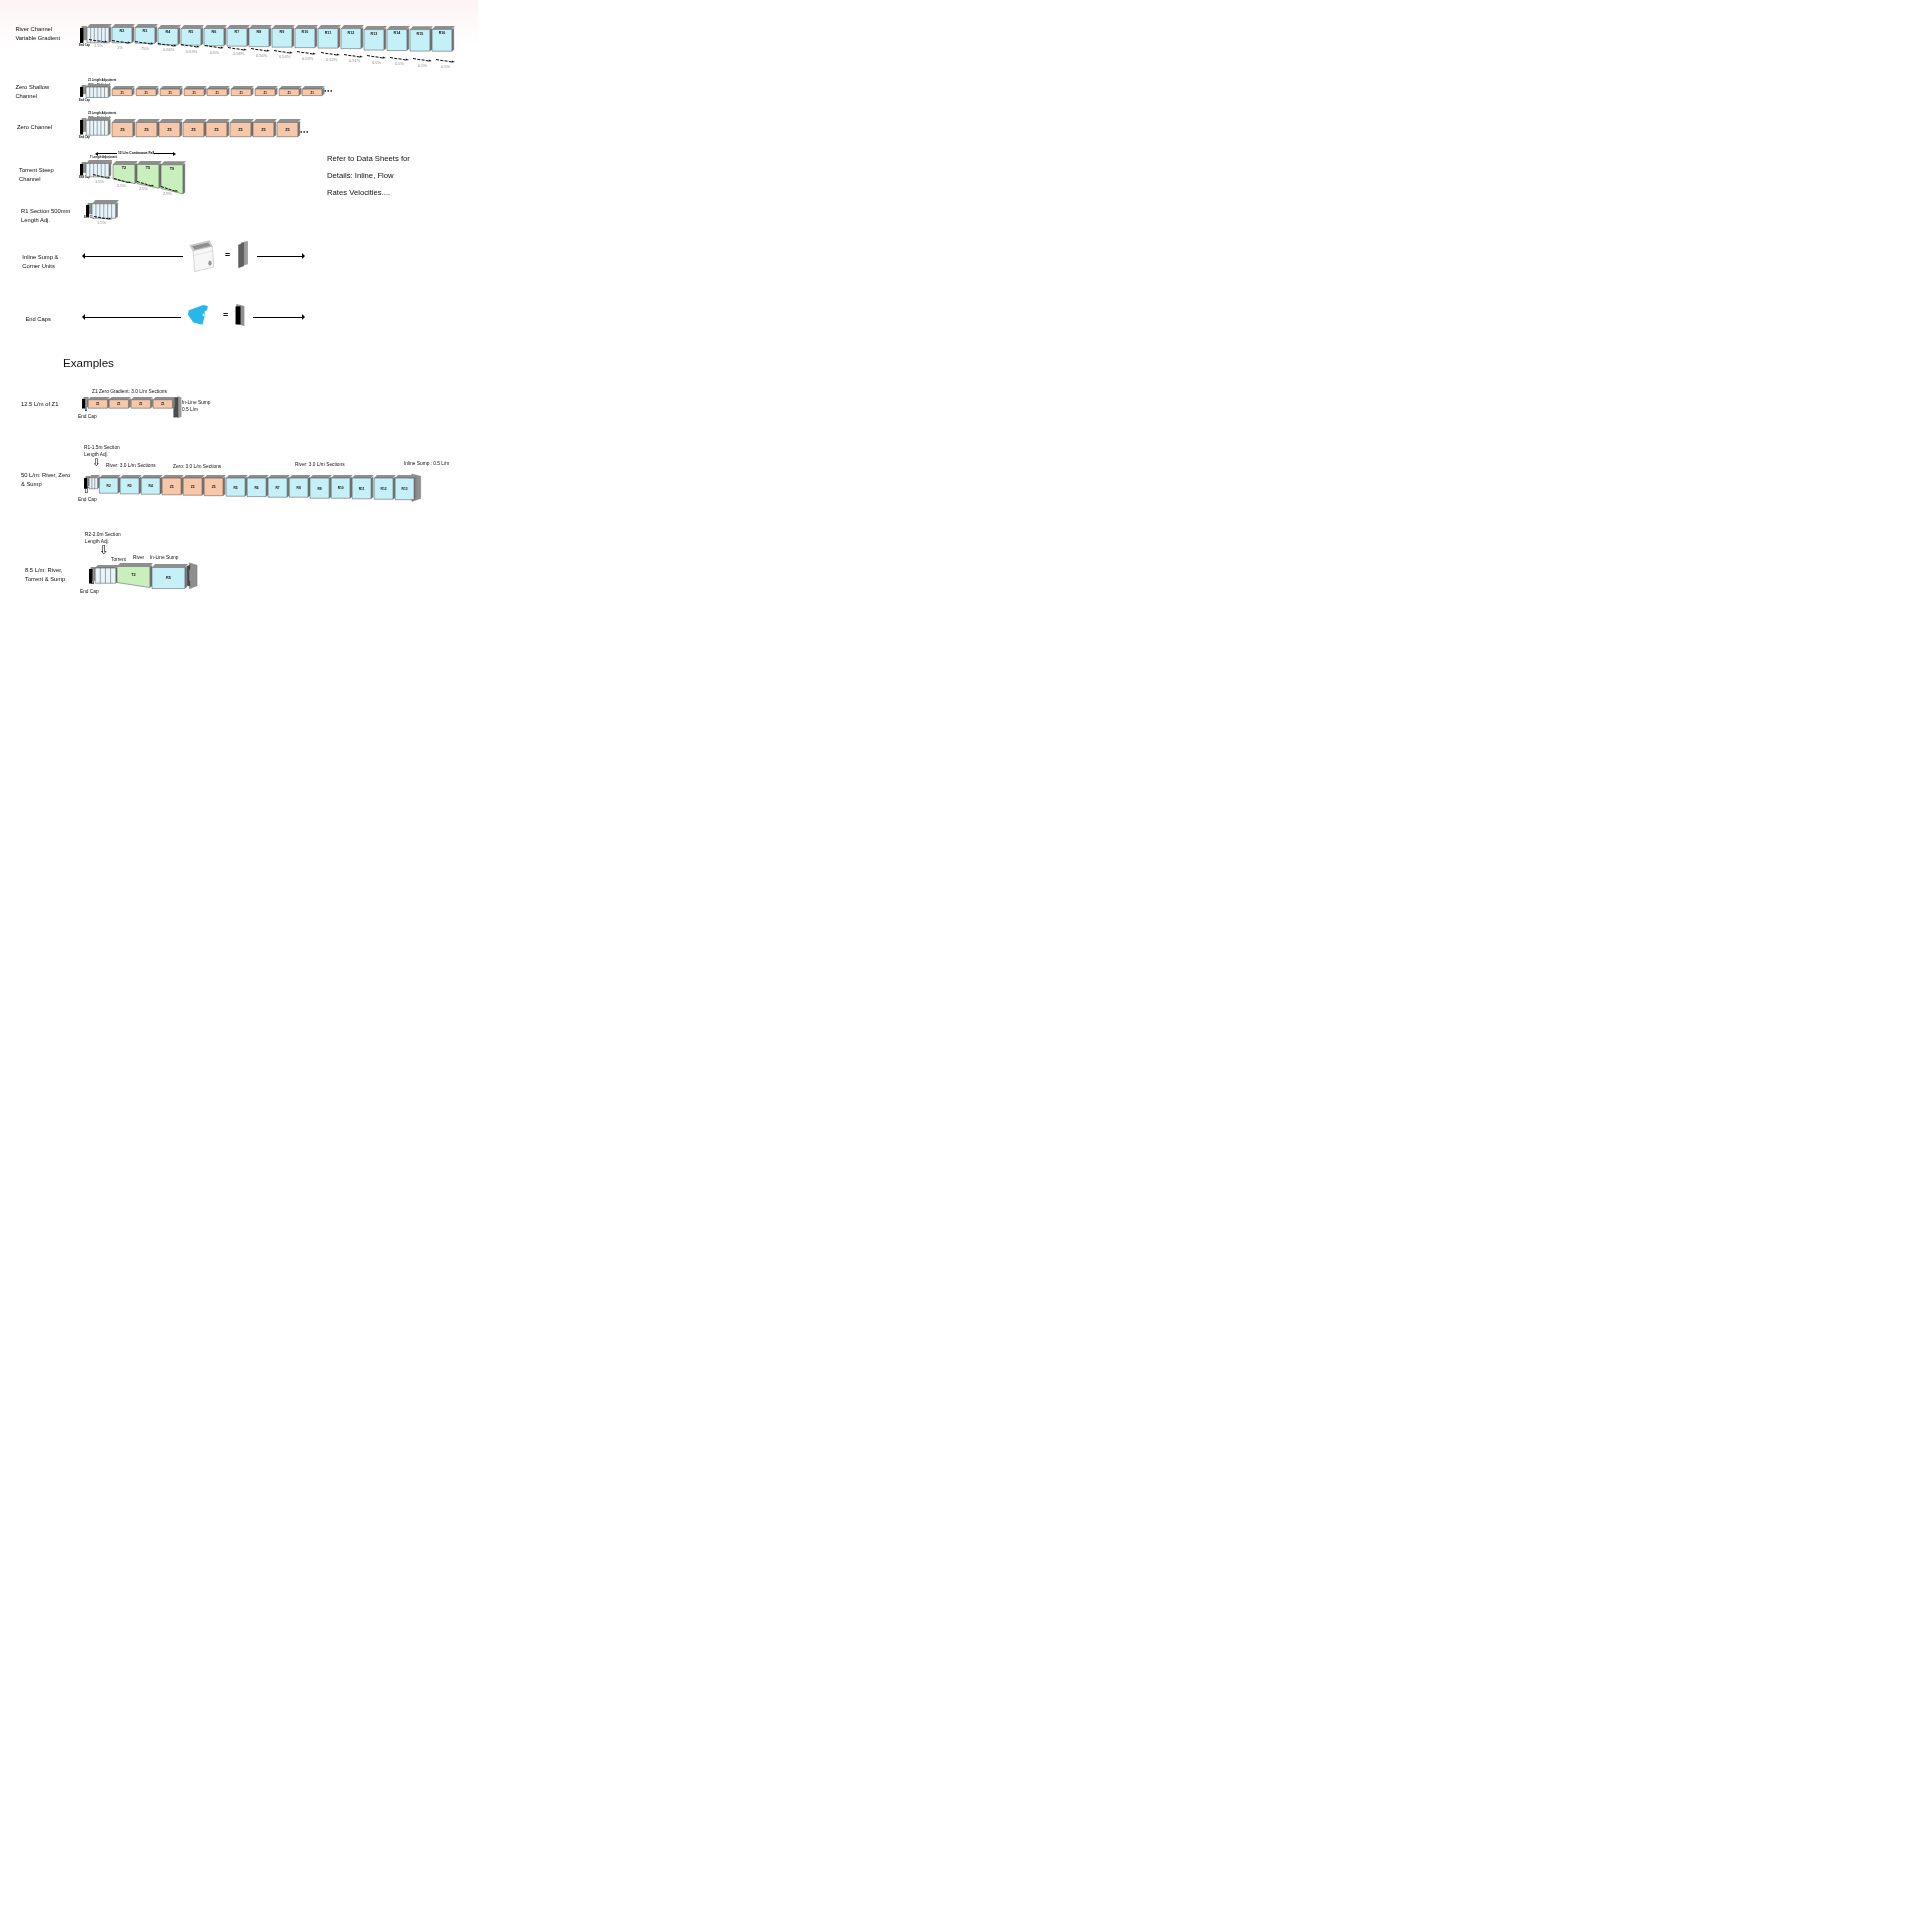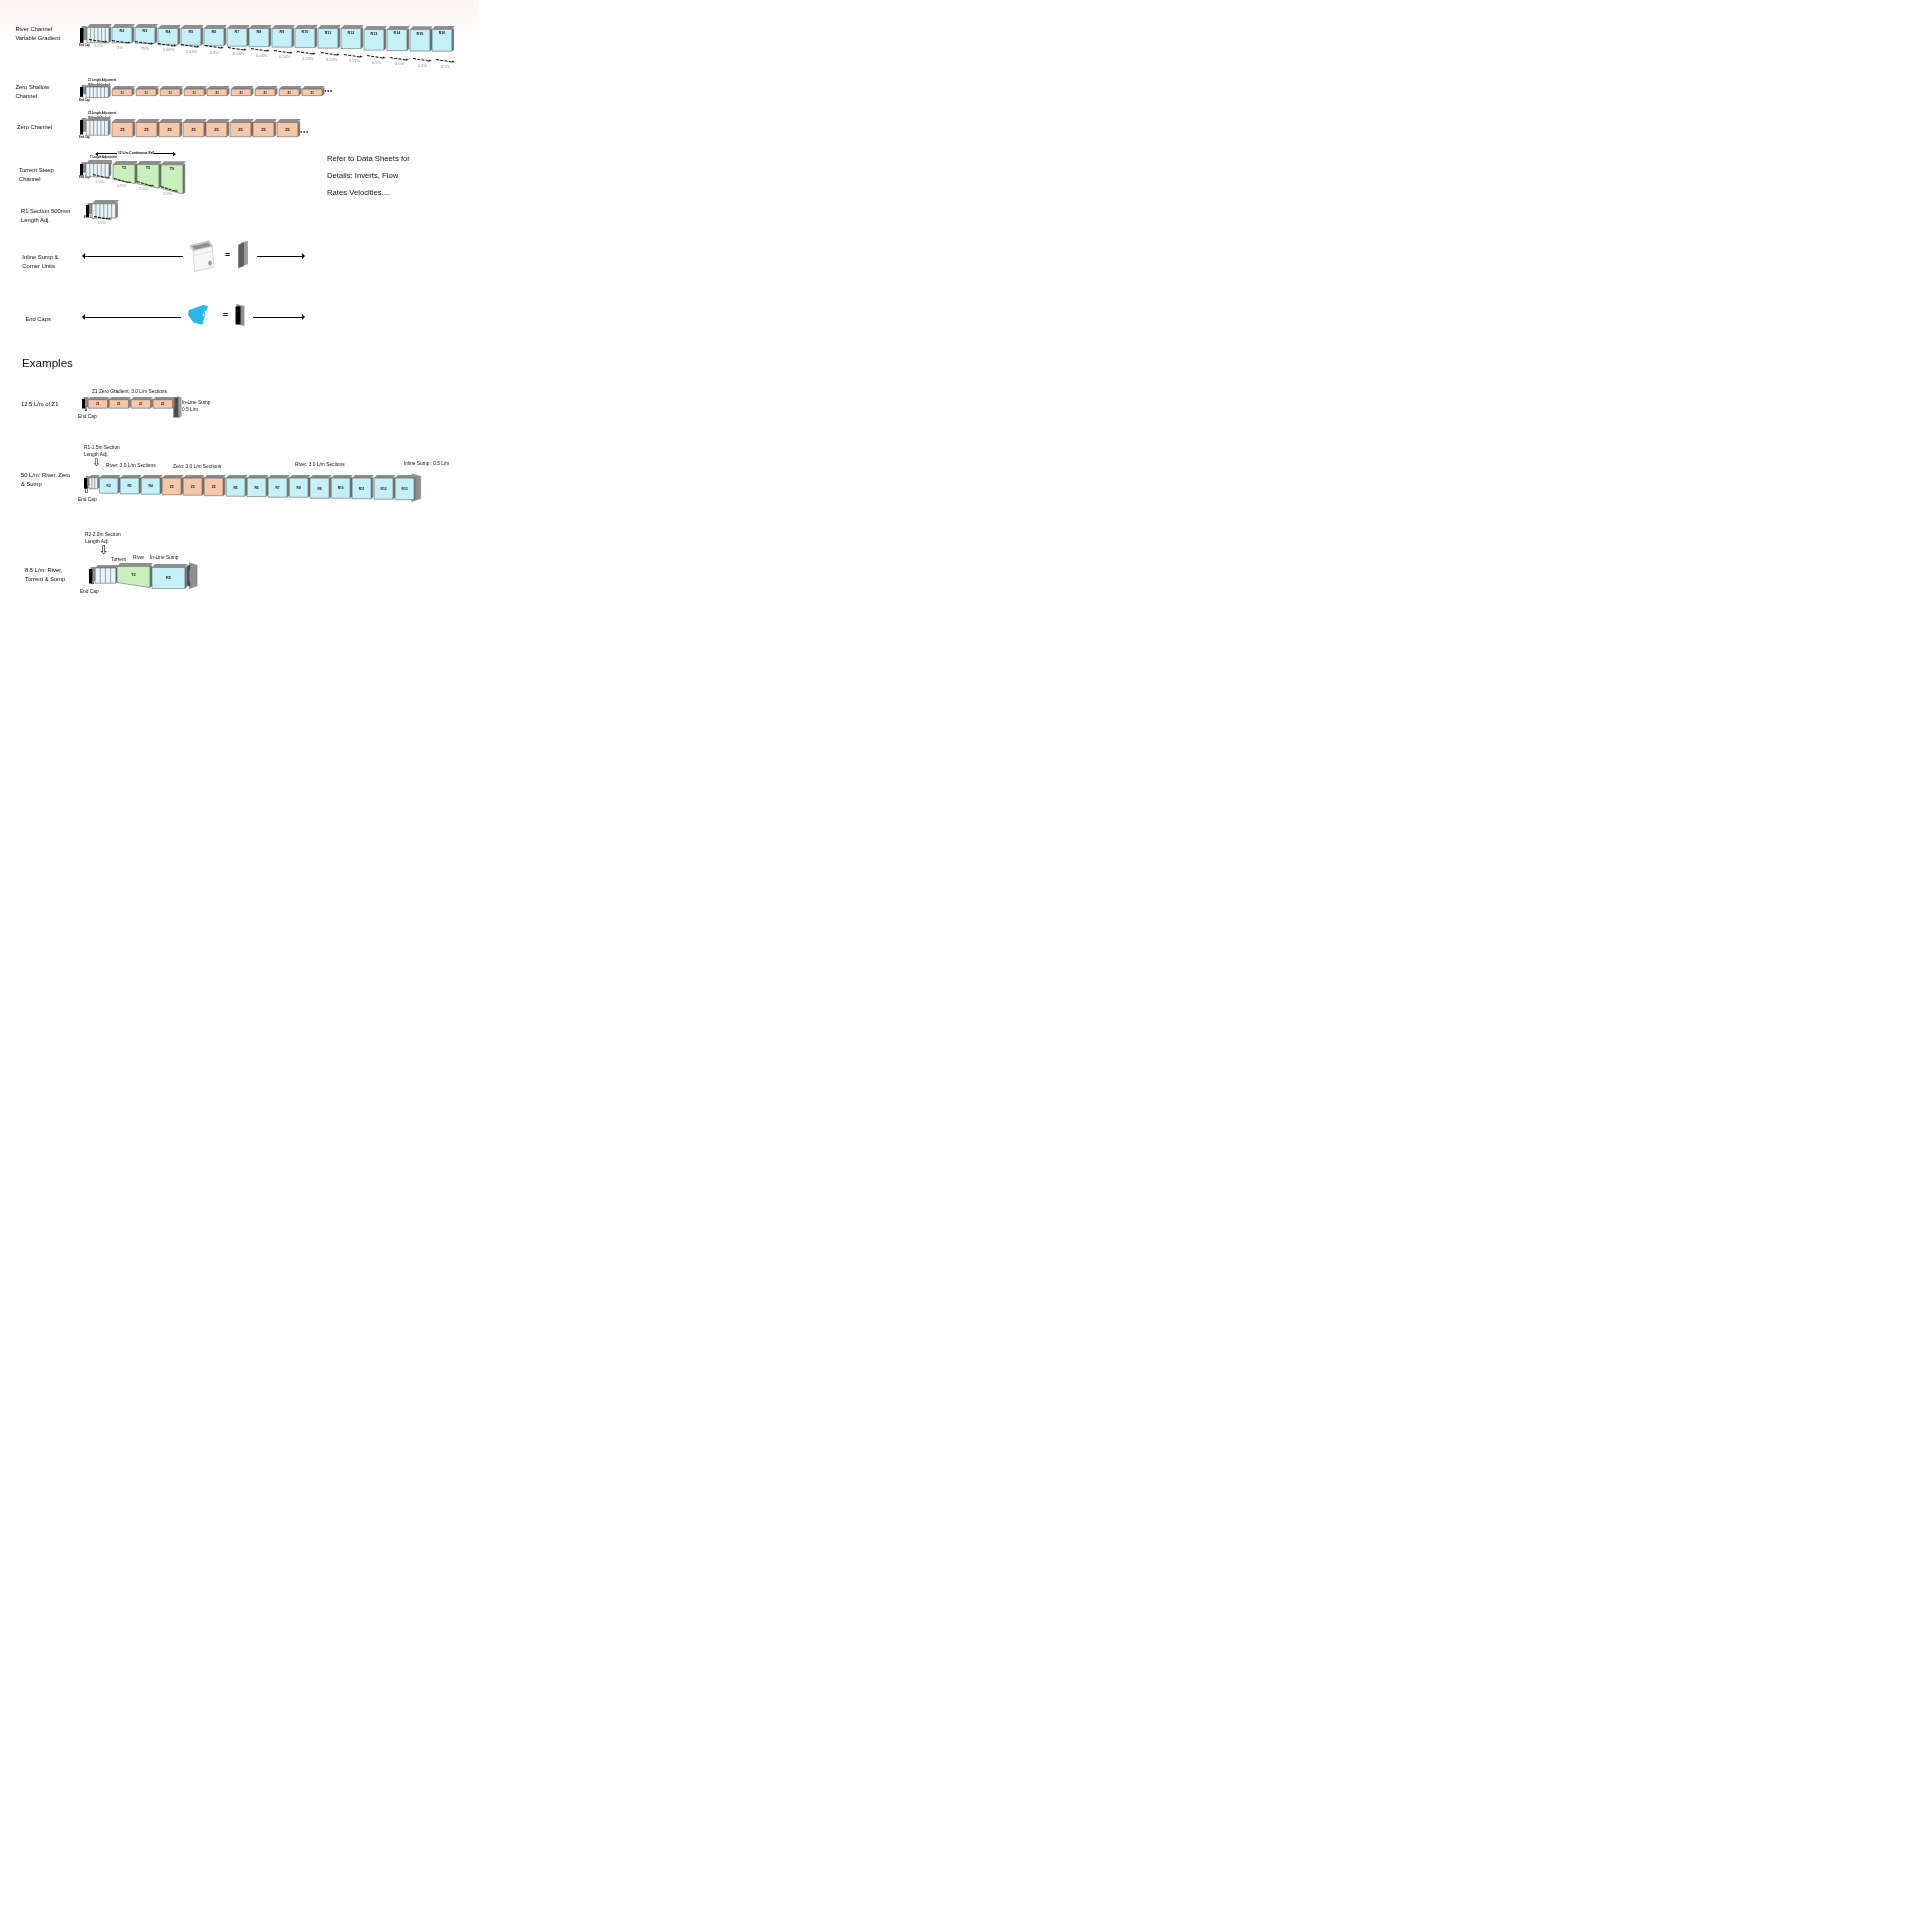--- a/index.html
+++ b/index.html
@@ -9,21 +9,21 @@
   #canvas *{box-sizing:border-box;}
   .abs{position:absolute;}
   .lbl{position:absolute;font-size:5.8px;line-height:1.5;white-space:pre-line;color:#0d0d0d;}
   .scap{position:absolute;font-size:2.7px;font-weight:700;color:#111;}
   .ecap{position:absolute;font-size:4.8px;color:#111;}
   .adjt{position:absolute;font-size:2.7px;font-weight:700;line-height:1.7;white-space:pre-line;color:#111;}
   .subtitle{position:absolute;font-size:4.8px;color:#111;white-space:pre-line;}
   .pct{position:absolute;font-size:4px;color:#8c8c8c;}
   .dots{position:absolute;font-size:3.9px;font-weight:700;letter-spacing:0.6px;color:#000;}
   .eq{position:absolute;font-size:8.9px;font-weight:700;color:#111;}
-  .heading{position:absolute;font-size:11.6px;color:#111;}
+  .heading{position:absolute;font-size:11.6px;color:#111;margin-left:41px;}
   .note{position:absolute;font-size:7.7px;line-height:2.18;white-space:pre-line;color:#101010;width:127px;}
   .uarr{position:absolute;color:#000;font-family:"DejaVu Sans",sans-serif;}
   .grad{position:absolute;}
   .gline{height:0;border-top:0.8px dashed #111;position:relative;transform-origin:left center;}
   .ghead{position:absolute;right:-3.1px;top:-1.9px;width:0;height:0;
          border-left:3.5px solid #111;border-top:1.5px solid transparent;border-bottom:1.5px solid transparent;}
   .hline{position:absolute;height:1.4px;background:#000;}
   .tri-l{position:absolute;width:0;height:0;border-right:3.5px solid #000;
          border-top:3.5px solid transparent;border-bottom:3.5px solid transparent;}
   .tri-r{position:absolute;width:0;height:0;border-left:3.5px solid #000;
@@ -70,21 +70,21 @@
   <div class="dots" style="left:324px;top:88px;">●●●</div>
   <div class="dots" style="left:300px;top:129px;">●●●</div>
 
   <div class="ftri-l" style="left:95px;top:152px;"></div>
   <div class="fline" style="left:98px;top:153px;width:18.5px;"></div>
   <div class="fnote" style="left:118px;top:151px;">12 L/m Continuous Fall</div>
   <div class="fline" style="left:154px;top:153px;width:18.5px;"></div>
   <div class="ftri-r" style="left:173px;top:152px;"></div>
 
   <div class="note" style="left:327px;top:151px;">Refer to Data Sheets for
-Details: Inverts, Flow
+Details: Inline, Flow
 Rates Velocities....</div>
 
   <div class="tri-l" style="left:82px;top:253px;"></div>
   <div class="hline" style="left:84px;top:256px;width:99px;"></div>
   <svg class="abs" style="left:190px;top:240px;overflow:visible" width="30" height="34" viewBox="0 0 78 88">
     <polygon points="8,28 58,16 50,2 0,14" fill="#d2d2d2" stroke="#8a8a8a" stroke-width="1"></polygon>
     <polygon points="12,25 54,15 47,6 5,16" fill="#8e8e8e"></polygon>
     <polygon points="8,28 58,16 62,70 12,82" fill="#f7f7f7" stroke="#9a9a9a" stroke-width="1"></polygon>
     <line x1="10" y1="40" x2="60" y2="28" stroke="#c2c2c2" stroke-width="1"></line>
     <ellipse cx="52" cy="60" rx="4.5" ry="7" fill="#9a9a9a"></ellipse>

